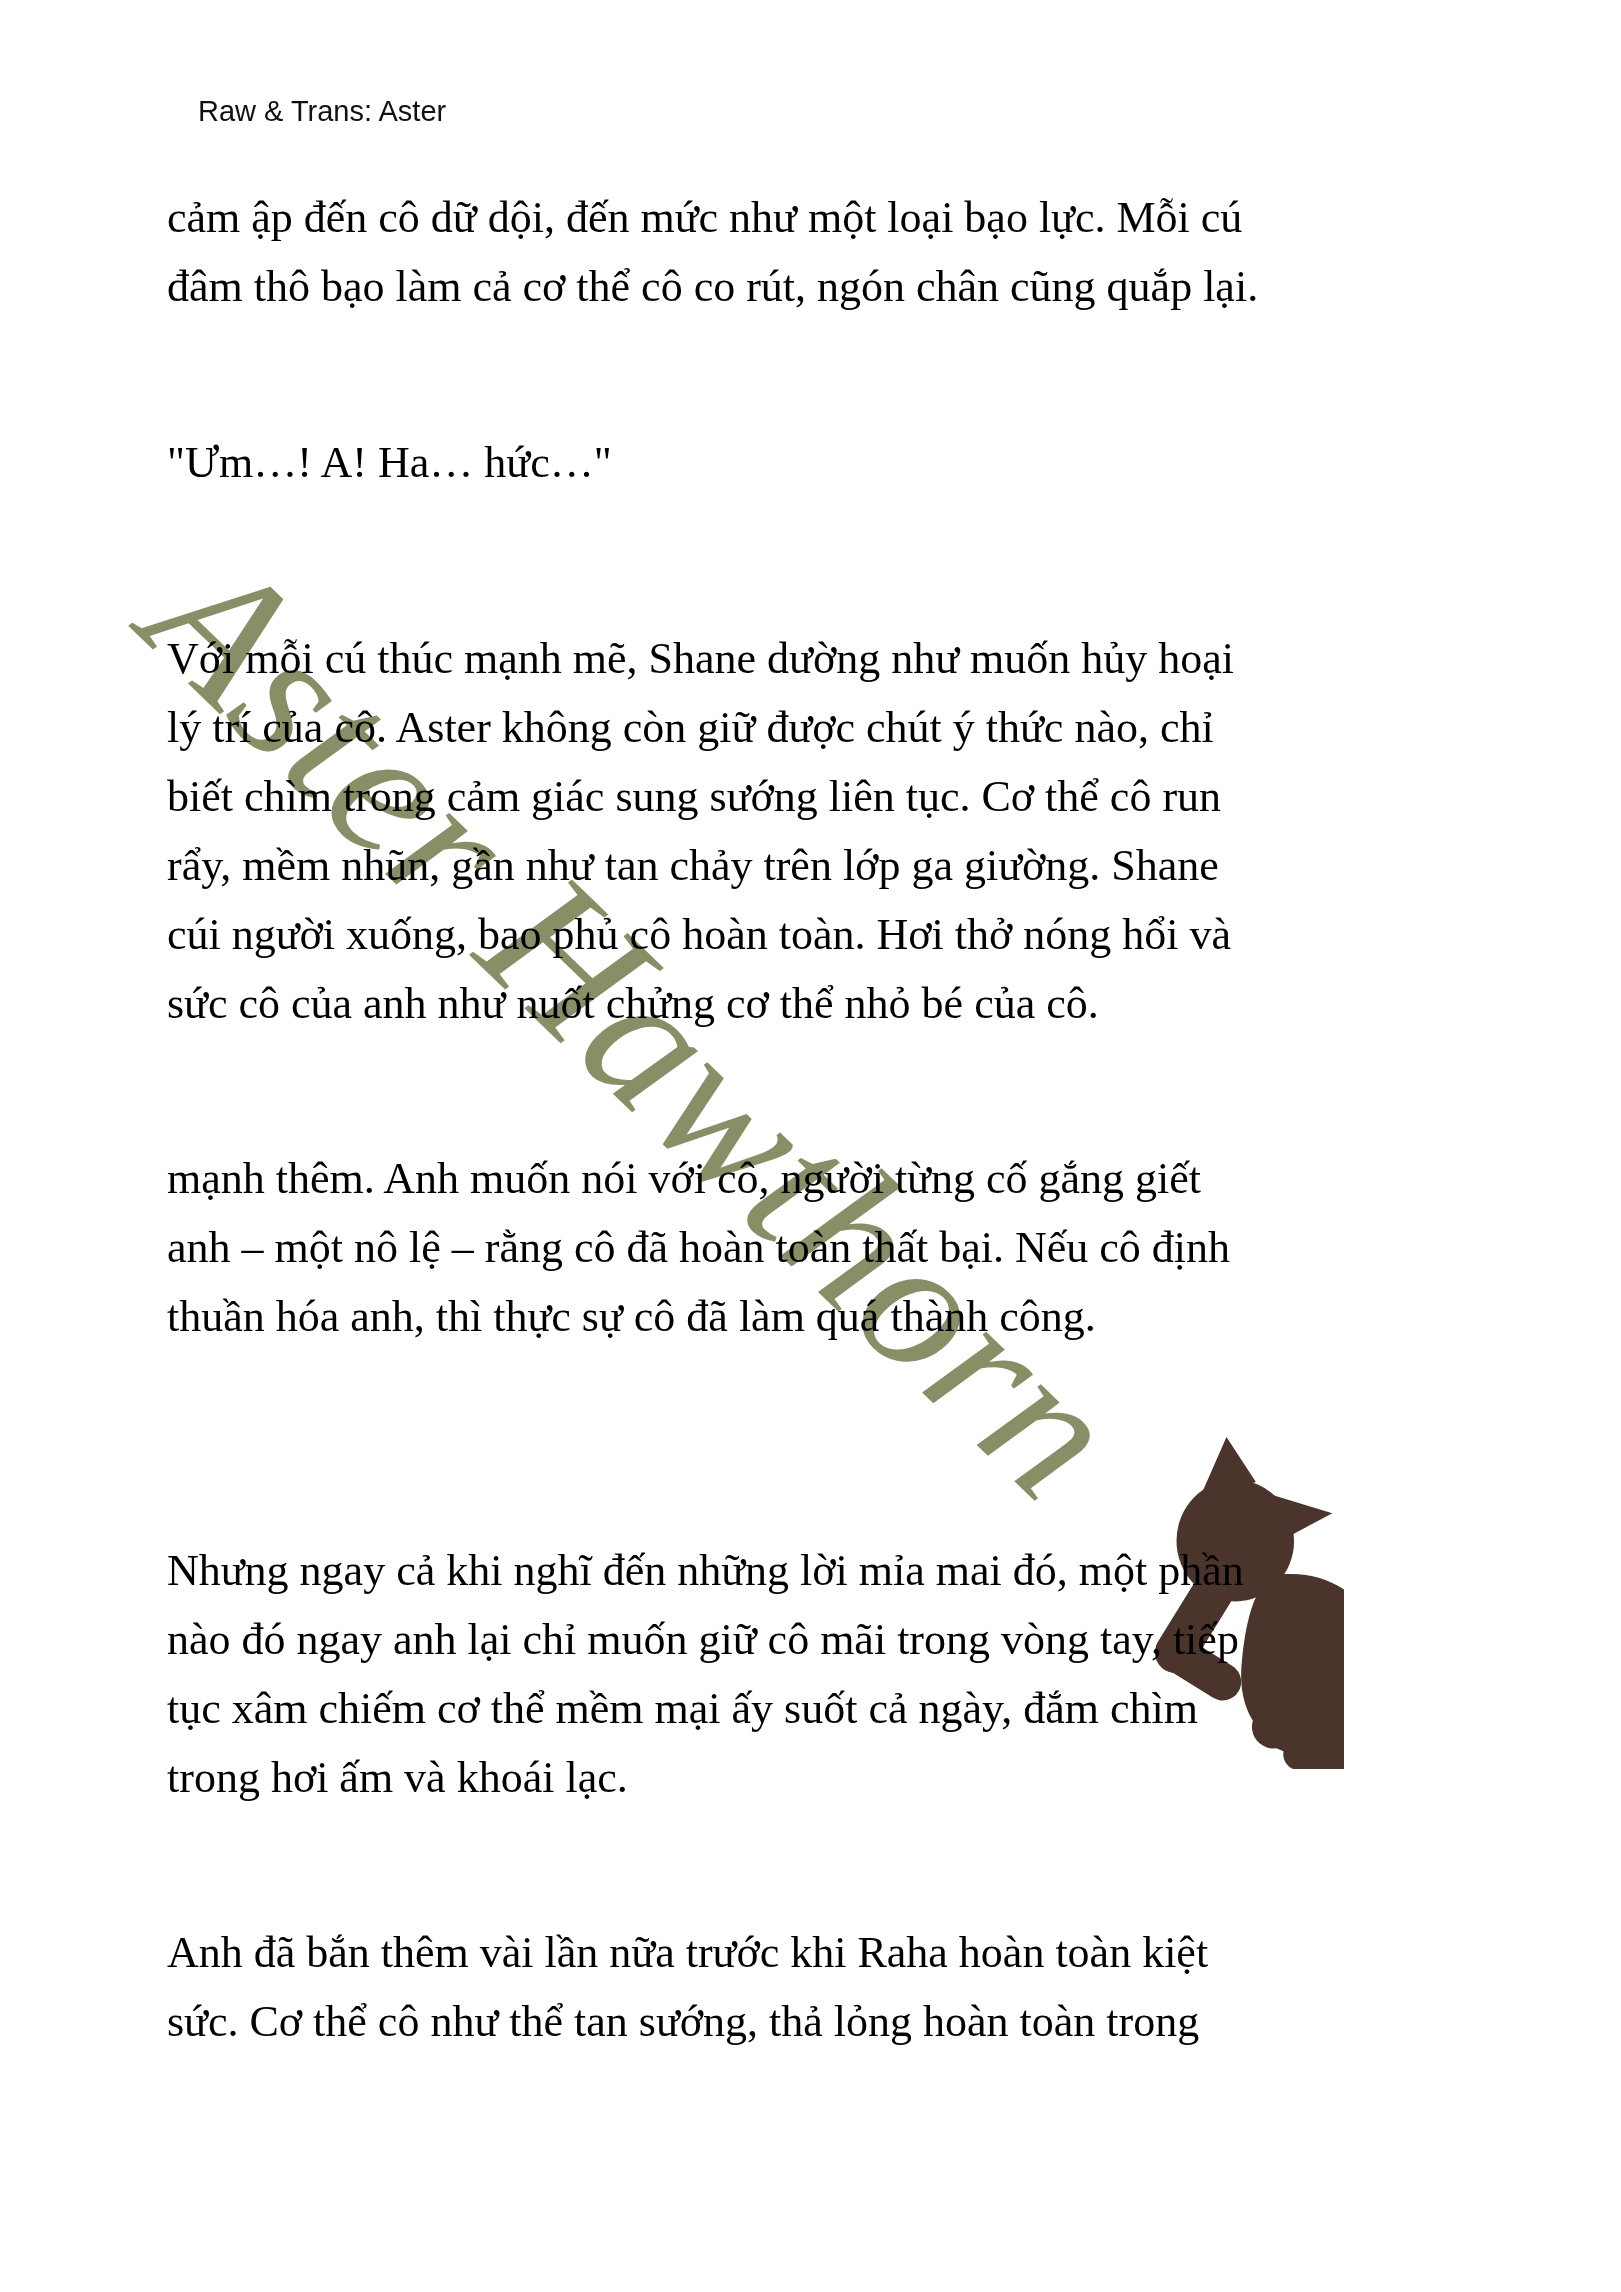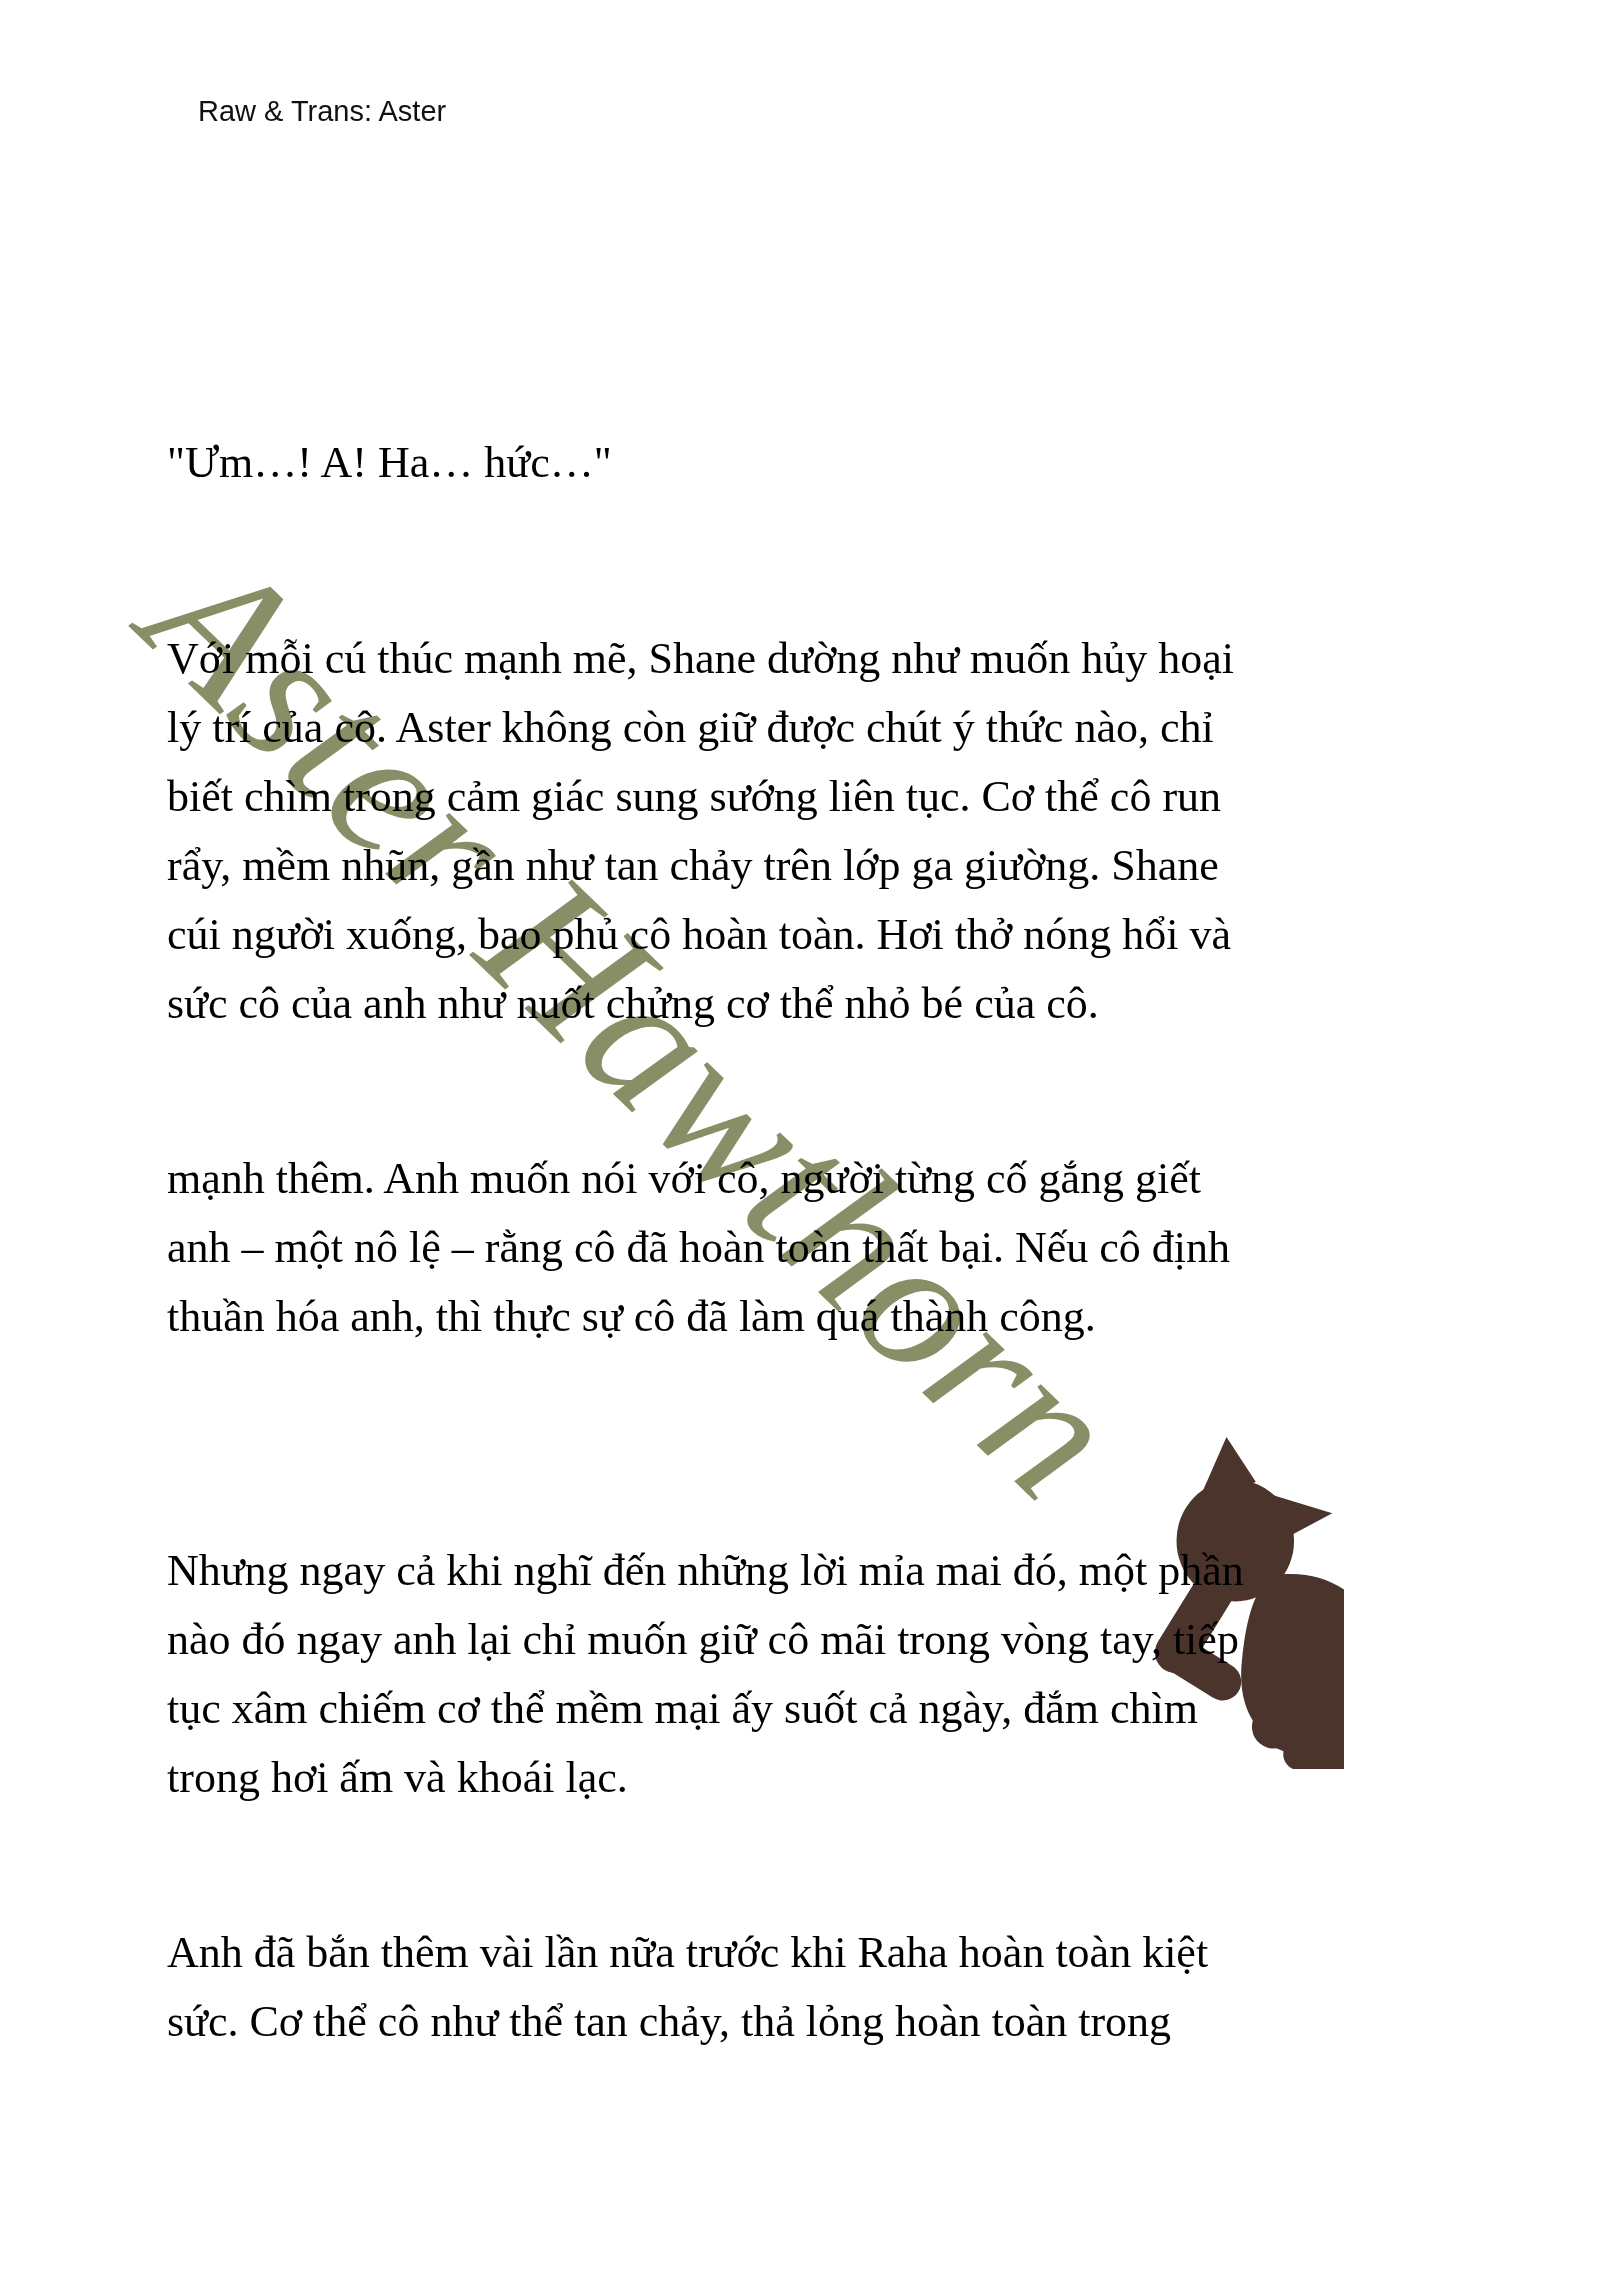--- a/index.html
+++ b/index.html
@@ -91,20 +91,24 @@
 
     <path d="M 36 226 L 84 256" stroke="currentColor" stroke-width="38" stroke-linecap="round" fill="none"></path>
 
     <path d="M 150 252 L 136 302" stroke="currentColor" stroke-width="44" stroke-linecap="round" fill="none"></path>
     <path d="M 136 302 L 178 320" stroke="currentColor" stroke-width="38" stroke-linecap="round" fill="none"></path>
 
     <path d="M 236 296 C 244 330, 196 348, 162 330" stroke="currentColor" stroke-width="32" stroke-linecap="round" fill="none"></path>
   </svg>
 
   <div class="doc-body">
+      <div class="para" style="top: 183px;">
+        <div class="line">cảm ập đến cô dữ dội, đến mức như một loại bạo lực. Mỗi cú</div>
+        <div class="line">đâm thô bạo làm cả cơ thể cô co rút, ngón chân cũng quắp lại.</div>
+      </div>
       <div class="para" style="top: 428px;">
         <div class="line">"Ưm…! A! Ha… hức…"</div>
       </div>
       <div class="para" style="top: 624px;">
         <div class="line">Với mỗi cú thúc mạnh mẽ, Shane dường như muốn hủy hoại</div>
         <div class="line">lý trí của cô. Aster không còn giữ được chút ý thức nào, chỉ</div>
         <div class="line">biết chìm trong cảm giác sung sướng liên tục. Cơ thể cô run</div>
         <div class="line">rẩy, mềm nhũn, gần như tan chảy trên lớp ga giường. Shane</div>
         <div class="line">cúi người xuống, bao phủ cô hoàn toàn. Hơi thở nóng hổi và</div>
         <div class="line">sức cô của anh như nuốt chửng cơ thể nhỏ bé của cô.</div>
@@ -115,18 +119,18 @@
         <div class="line">thuần hóa anh, thì thực sự cô đã làm quá thành công.</div>
       </div>
       <div class="para" style="top: 1536px;">
         <div class="line">Nhưng ngay cả khi nghĩ đến những lời mỉa mai đó, một phần</div>
         <div class="line">nào đó ngay anh lại chỉ muốn giữ cô mãi trong vòng tay, tiếp</div>
         <div class="line">tục xâm chiếm cơ thể mềm mại ấy suốt cả ngày, đắm chìm</div>
         <div class="line">trong hơi ấm và khoái lạc.</div>
       </div>
       <div class="para" style="top: 1918px;">
         <div class="line">Anh đã bắn thêm vài lần nữa trước khi Raha hoàn toàn kiệt</div>
-        <div class="line">sức. Cơ thể cô như thể tan chảy, thả lỏng hoàn toàn trong</div>
+        <div class="line">sức. Cơ thể cô như thể tan sướng, thả lỏng hoàn toàn trong</div>
       </div>
     </div>
 
 </div>
 
 
 </body></html>

